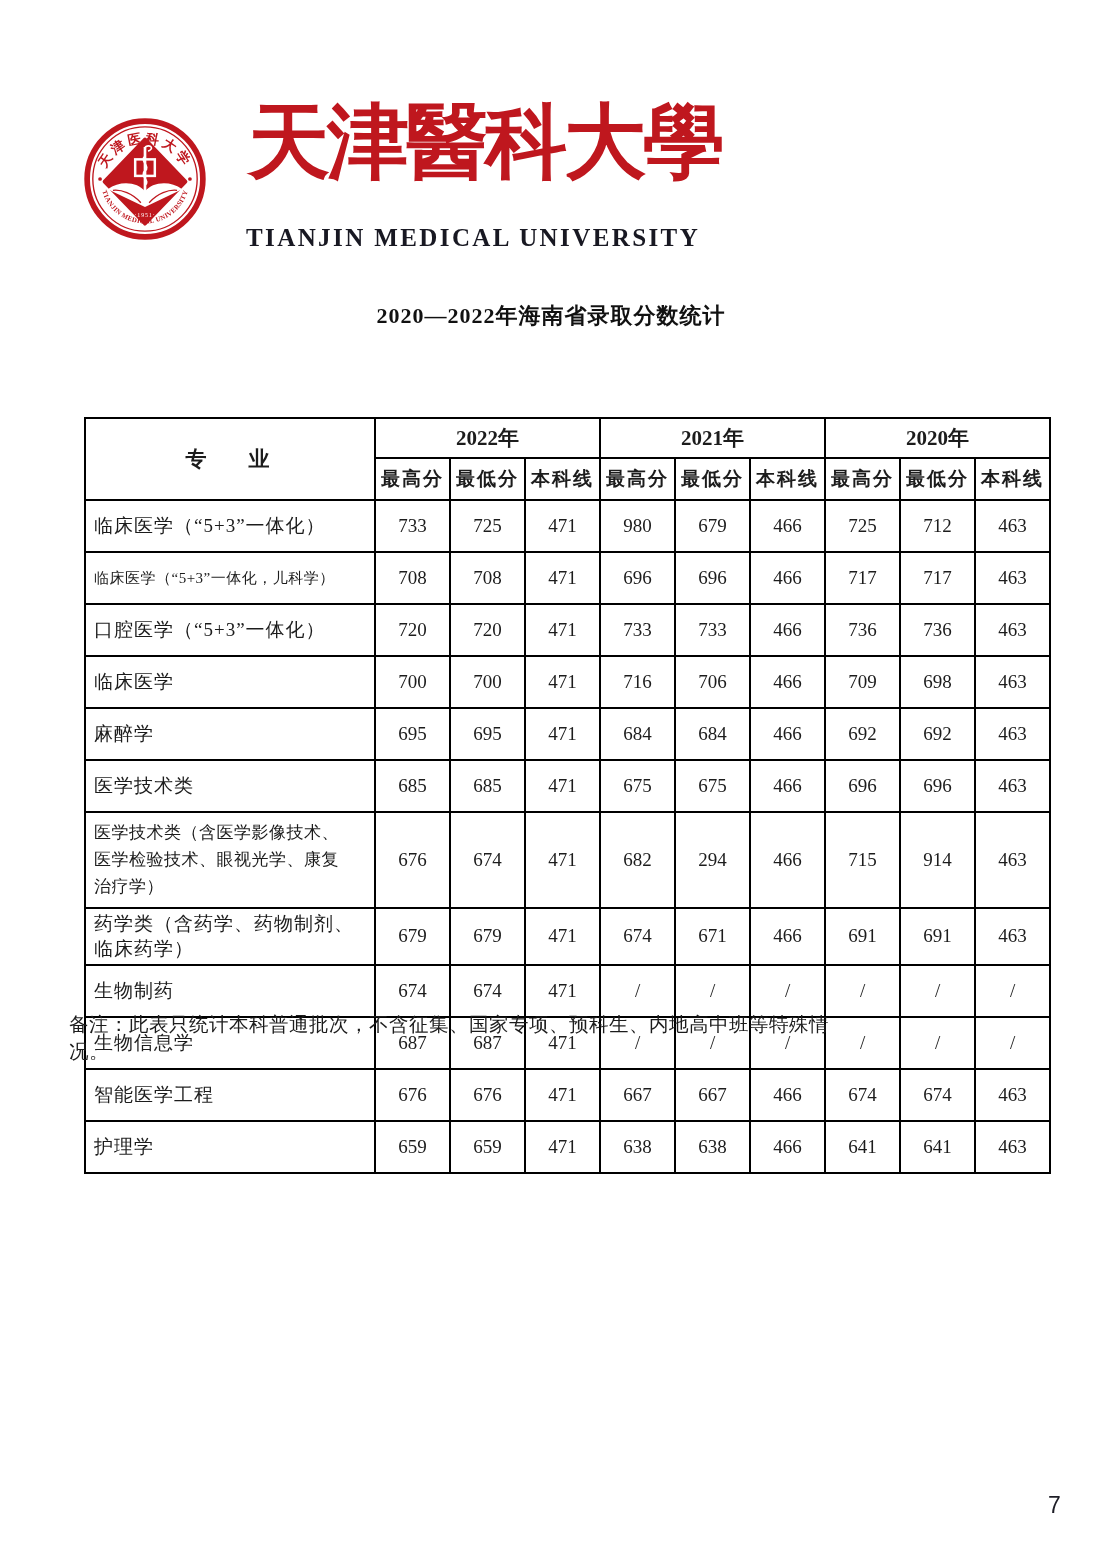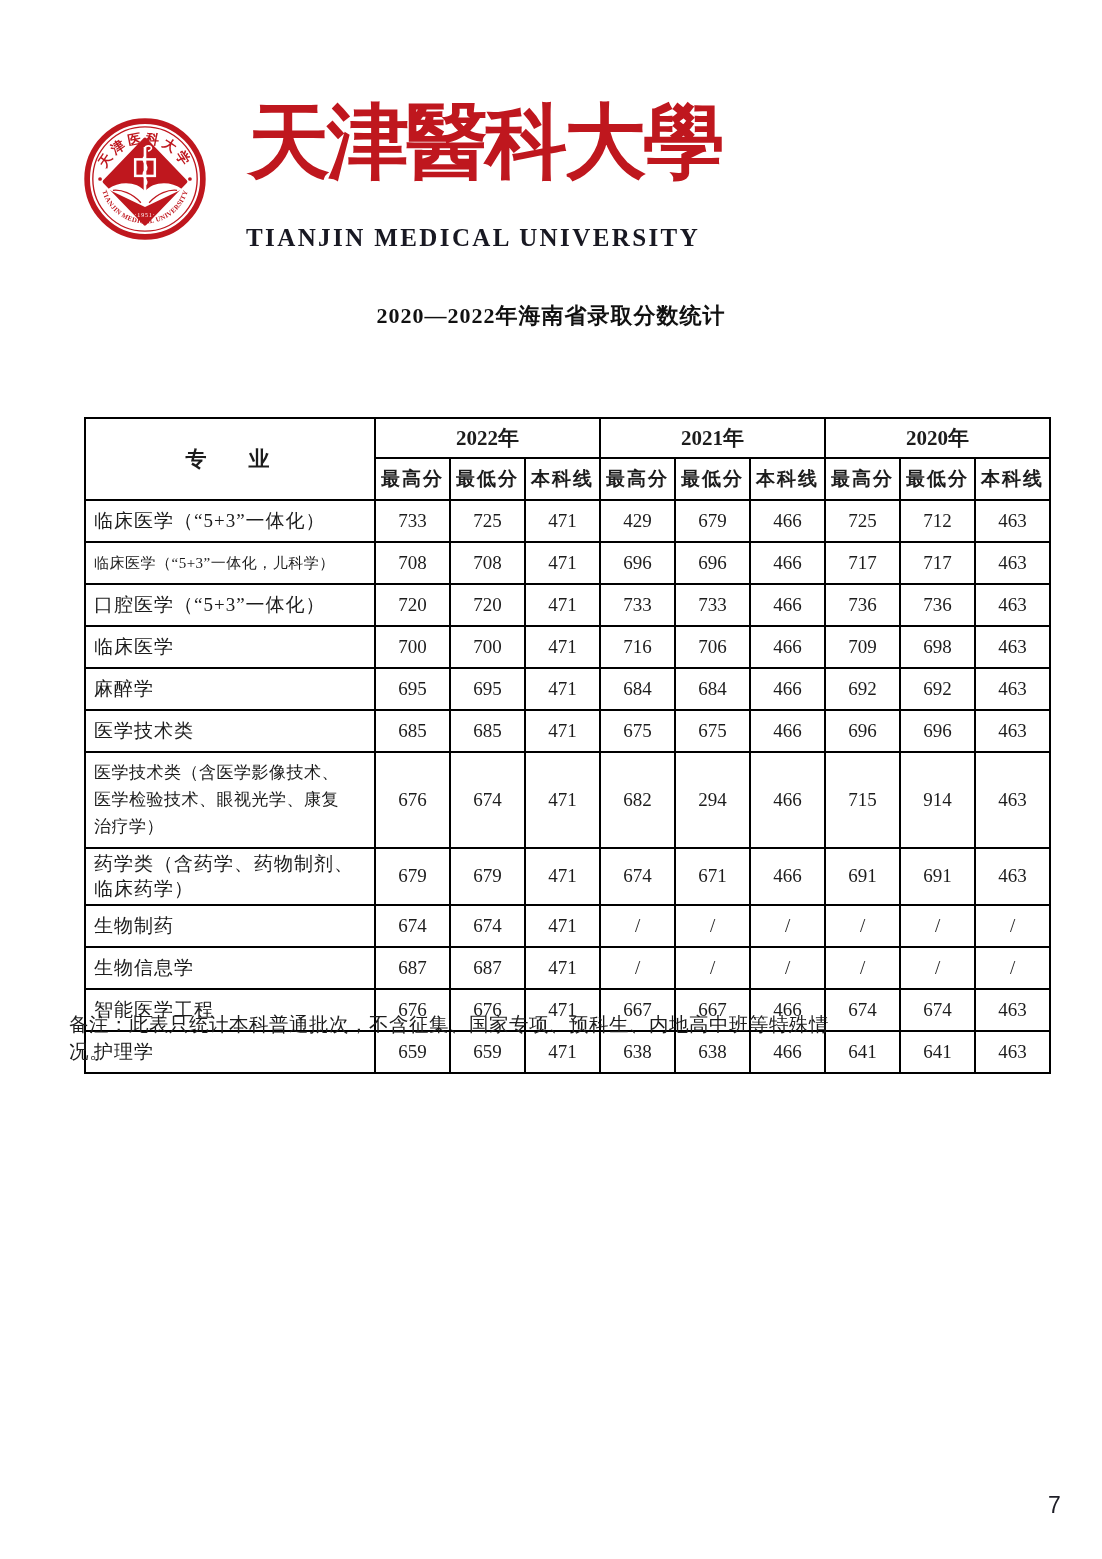--- a/index.html
+++ b/index.html
@@ -79,21 +79,21 @@
   thead tr.year-row th { height: 40px; font-size: 21px; font-weight: bold; text-align: center; }
   thead tr.sub-row th  { height: 42px; font-size: 19px; font-weight: bold; text-align: center; letter-spacing: 2px; }
   th.major-head {
     font-size: 23px;
     font-weight: bold;
     text-align: center;
     letter-spacing: 0.5em;
     text-indent: 0.25em;
   }
 
-  tbody tr { height: 42px; }
+  tbody tr { height: 52px; }
   tbody th.major {
     font-weight: normal;
     font-size: 19px;
     text-align: left;
     padding: 2px 6px 2px 8px;
     letter-spacing: 1px;
     line-height: 1.35;
   }
   tbody th.major.compressed { font-size: 15px; letter-spacing: 0.5px; white-space: nowrap; }
   tbody th.major.long { font-size: 17px; letter-spacing: 0.5px; line-height: 1.6; padding: 6px 22px 6px 8px; }
@@ -190,21 +190,21 @@
         <th>最低分</th>
         <th>本科线</th>
       </tr>
     </thead>
     <tbody>
         <tr>
           <th class="major">临床医学（“5+3”一体化）</th>
           <td>733</td>
           <td>725</td>
           <td>471</td>
-          <td>429</td>
+          <td>980</td>
           <td>679</td>
           <td>466</td>
           <td>725</td>
           <td>712</td>
           <td>463</td>
         </tr>
         <tr>
           <th class="major compressed">临床医学（“5+3”一体化，儿科学）</th>
           <td>708</td>
           <td>708</td>

